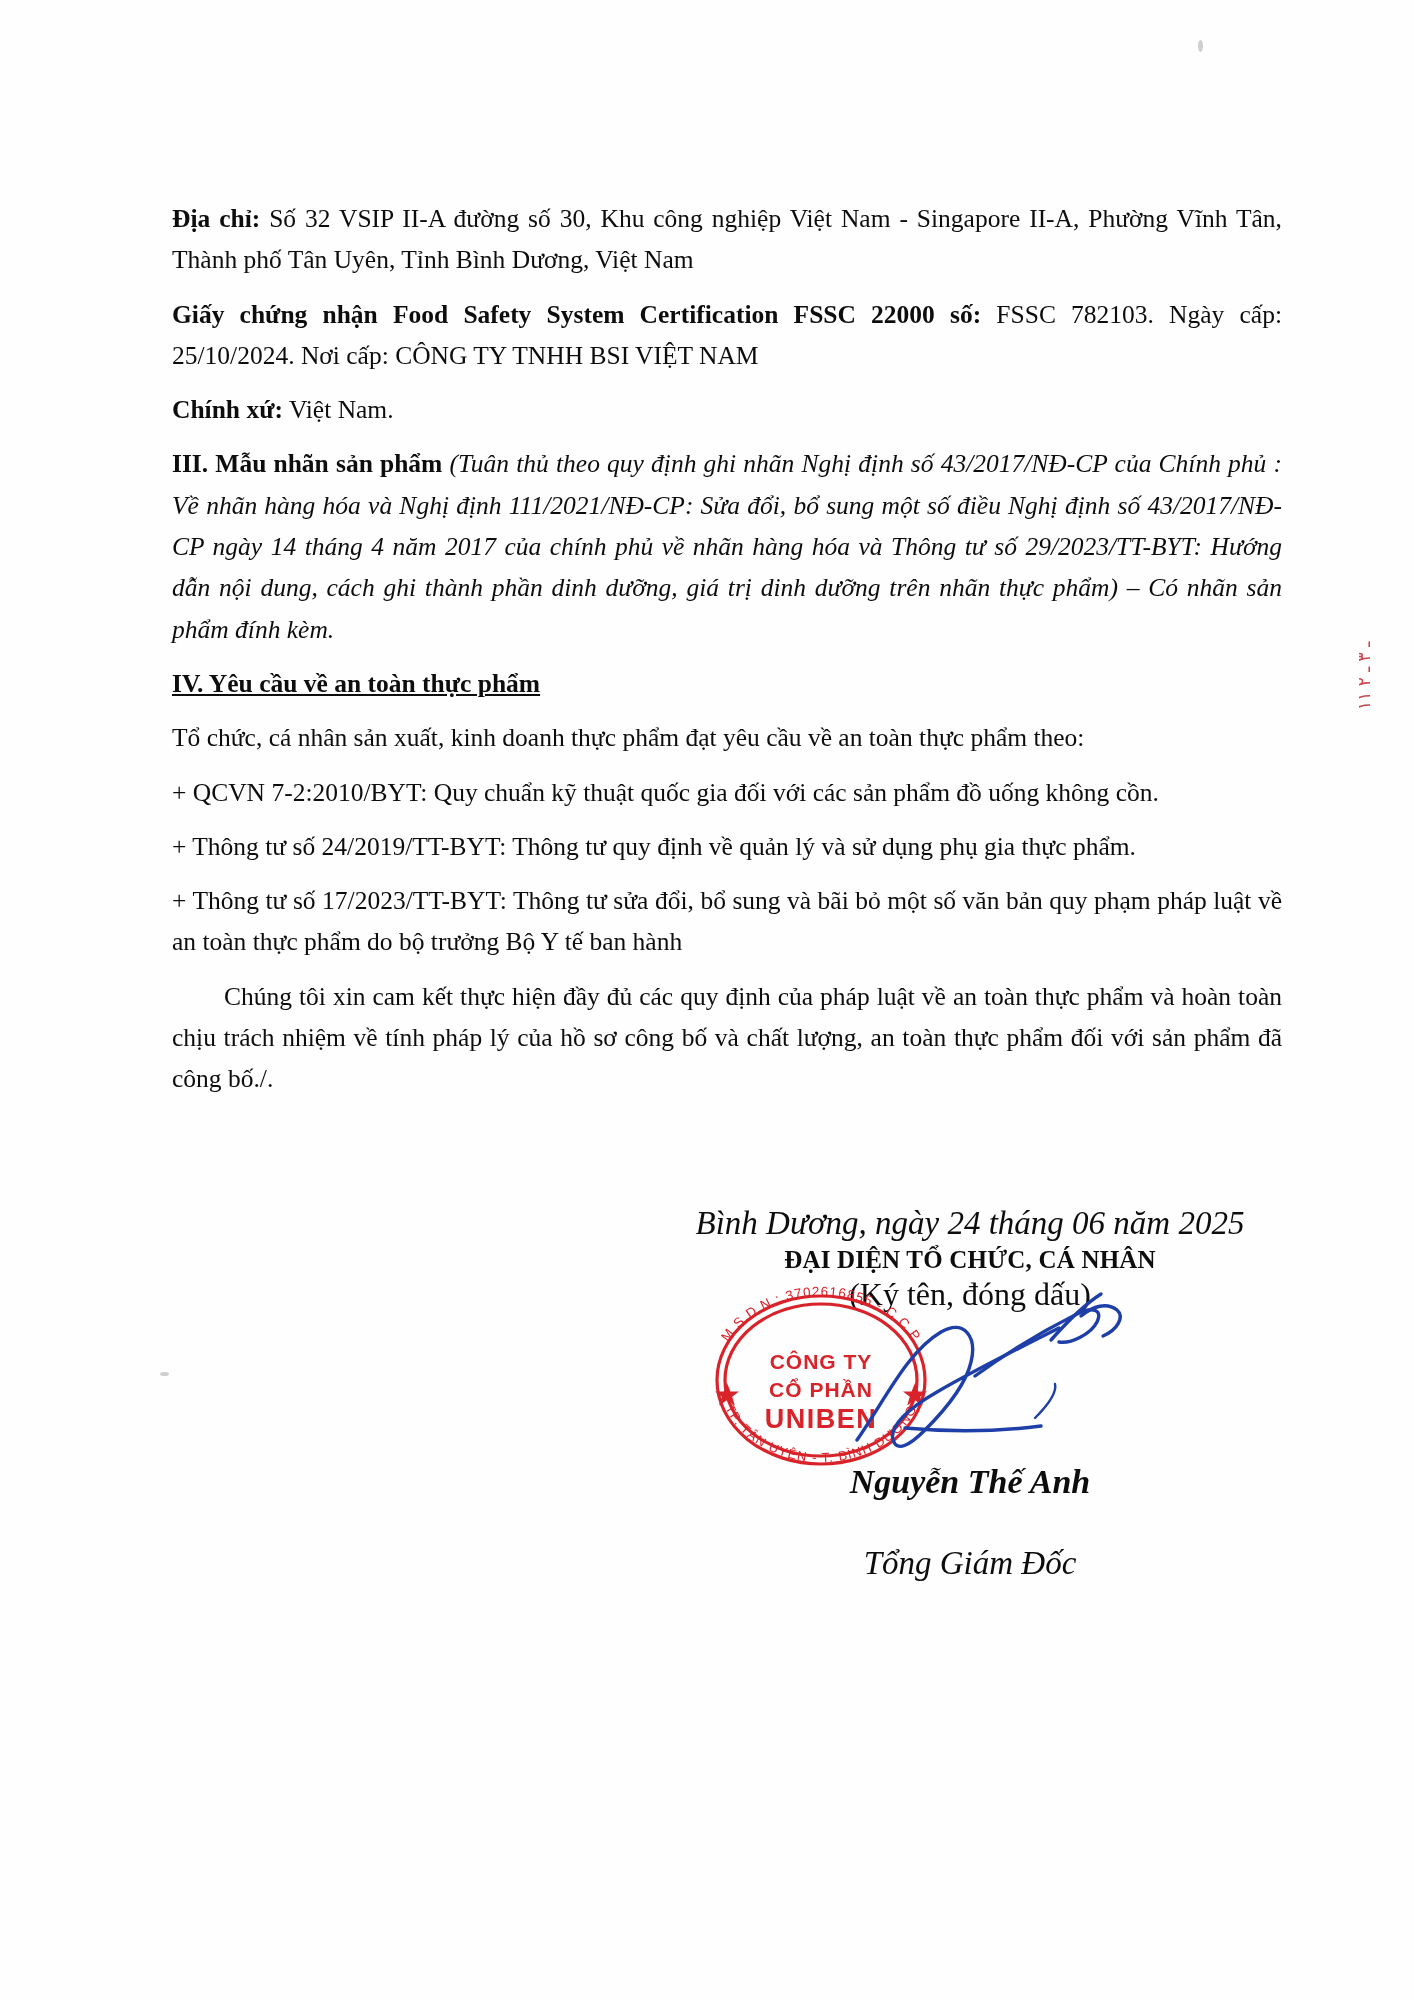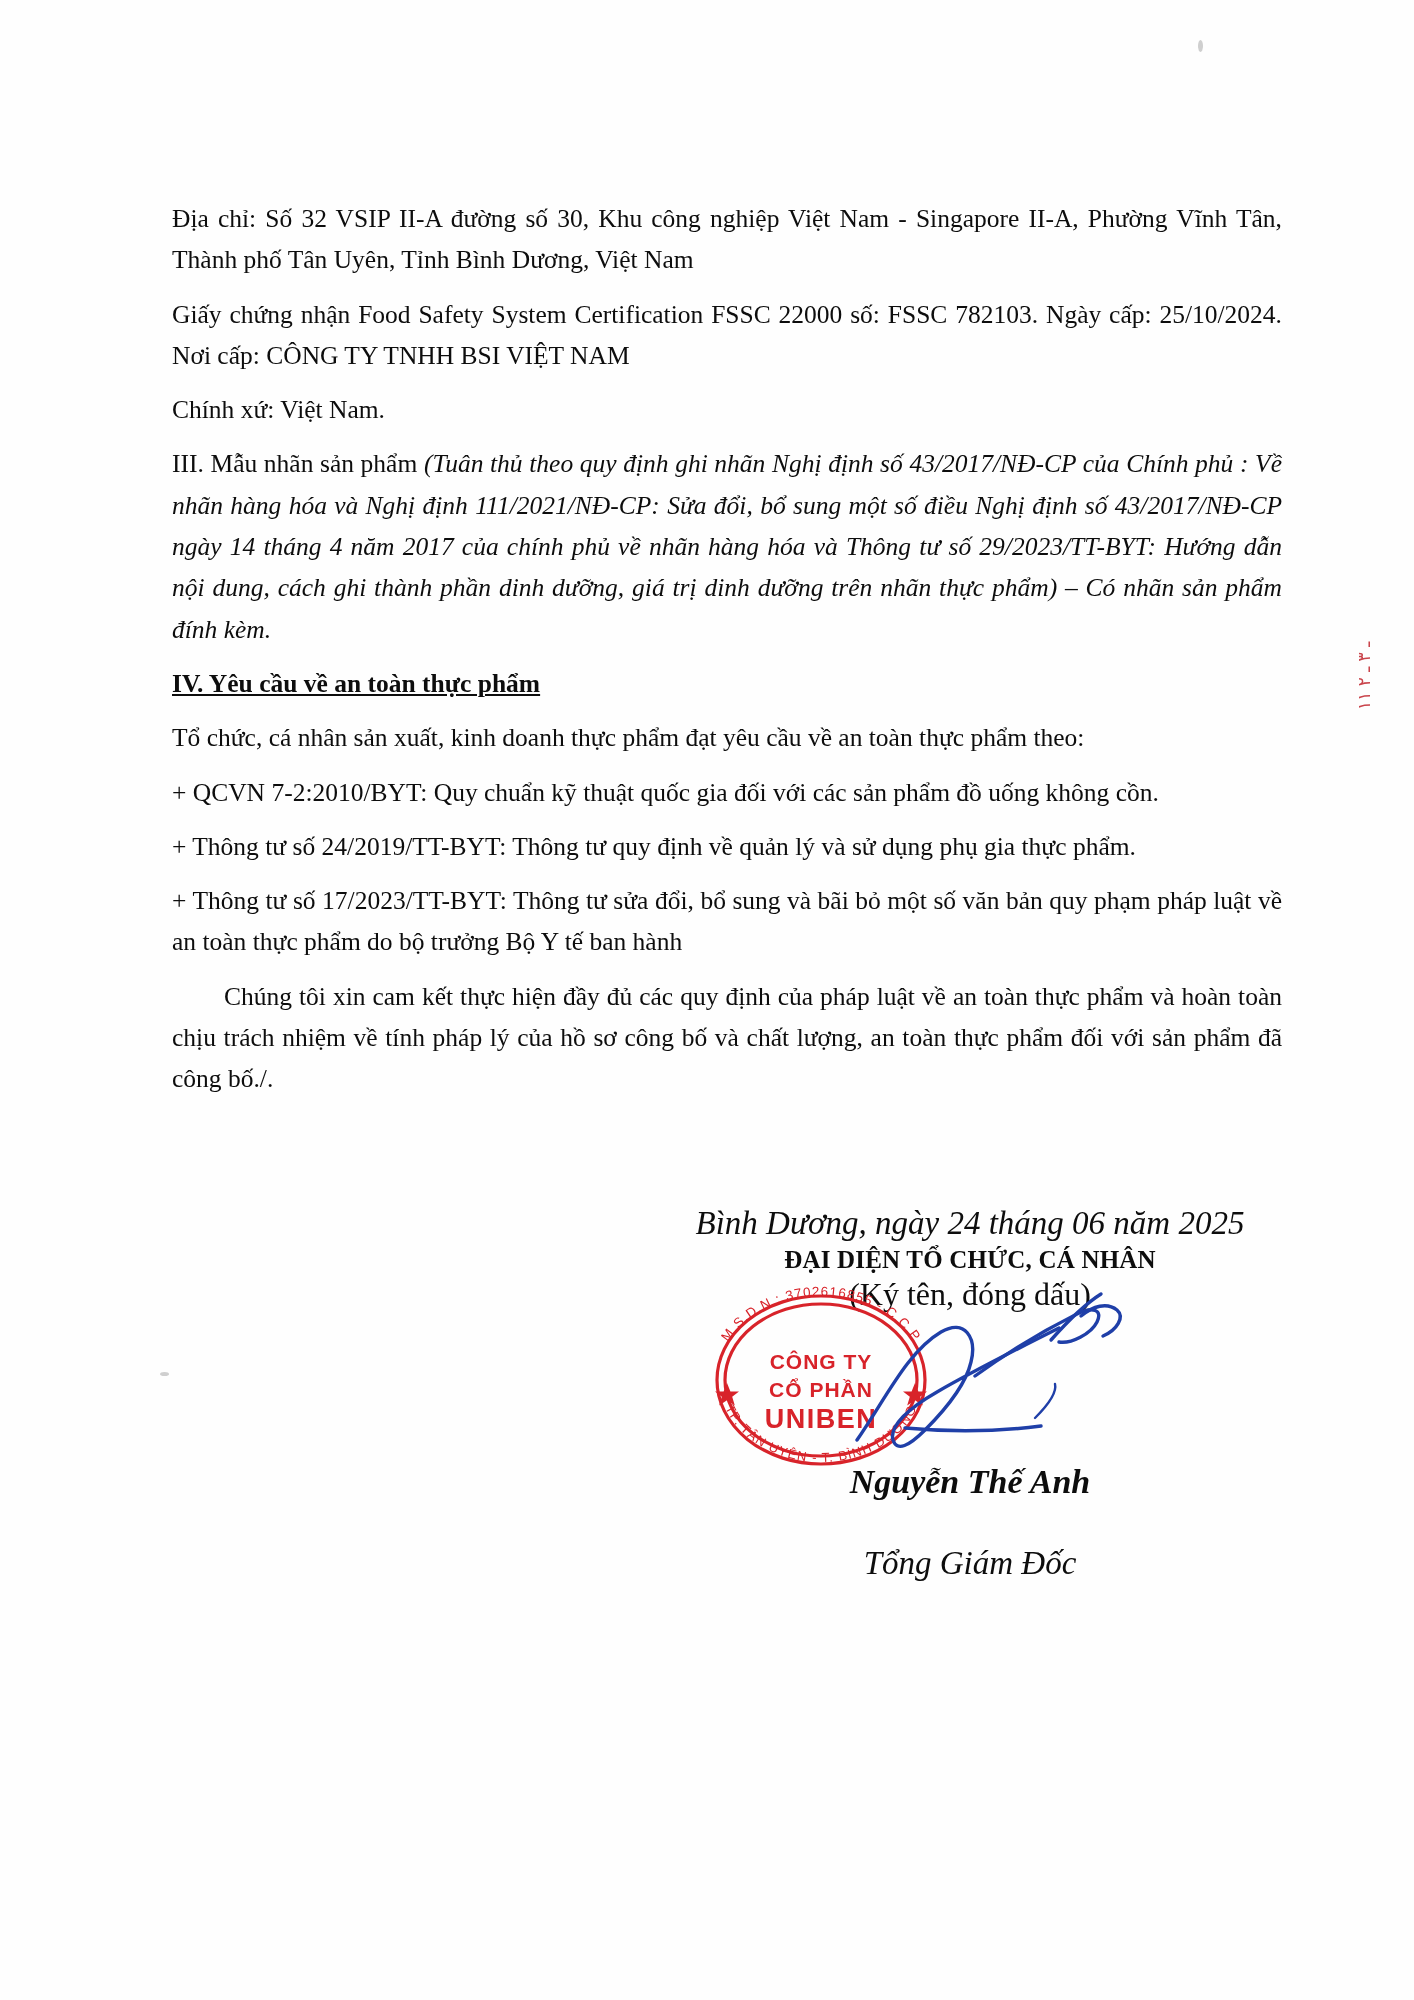--- a/index.html
+++ b/index.html
@@ -27,21 +27,21 @@
     width: 1110px;
   }
   p {
     margin: 0 0 0 0;
     font-size: 25.5px;
     line-height: 1.62;
     text-align: justify;
     text-justify: inter-word;
   }
   .blk { margin-bottom: 13px; }
-  .bold { font-weight: normal; }
+  .bold { font-weight: bold; }
   .ital { font-style: italic; }
   .indent { text-indent: 52px; }
   .sec-head {
     font-weight: bold;
     font-size: 25.5px;
     margin-bottom: 13px;
     text-decoration: underline;
   }
 
   

